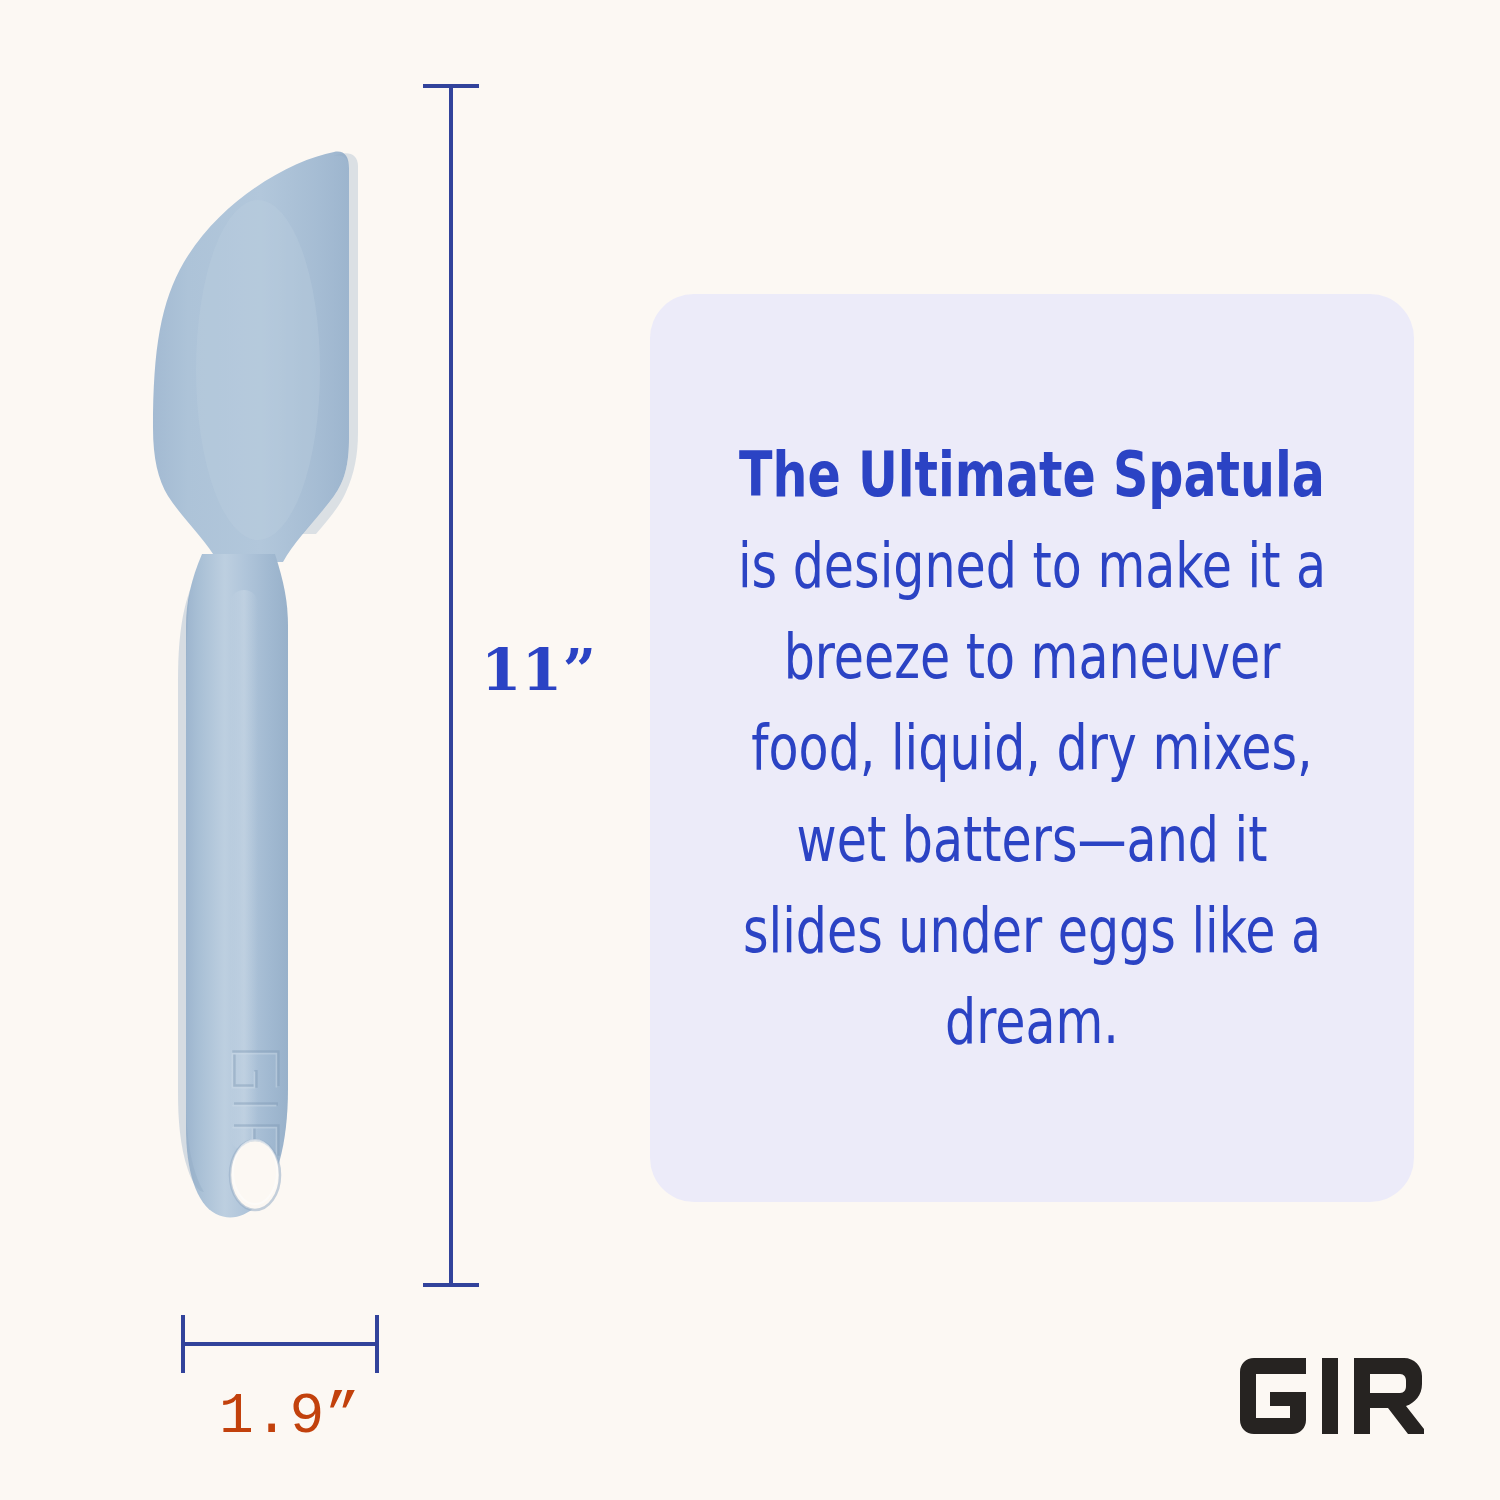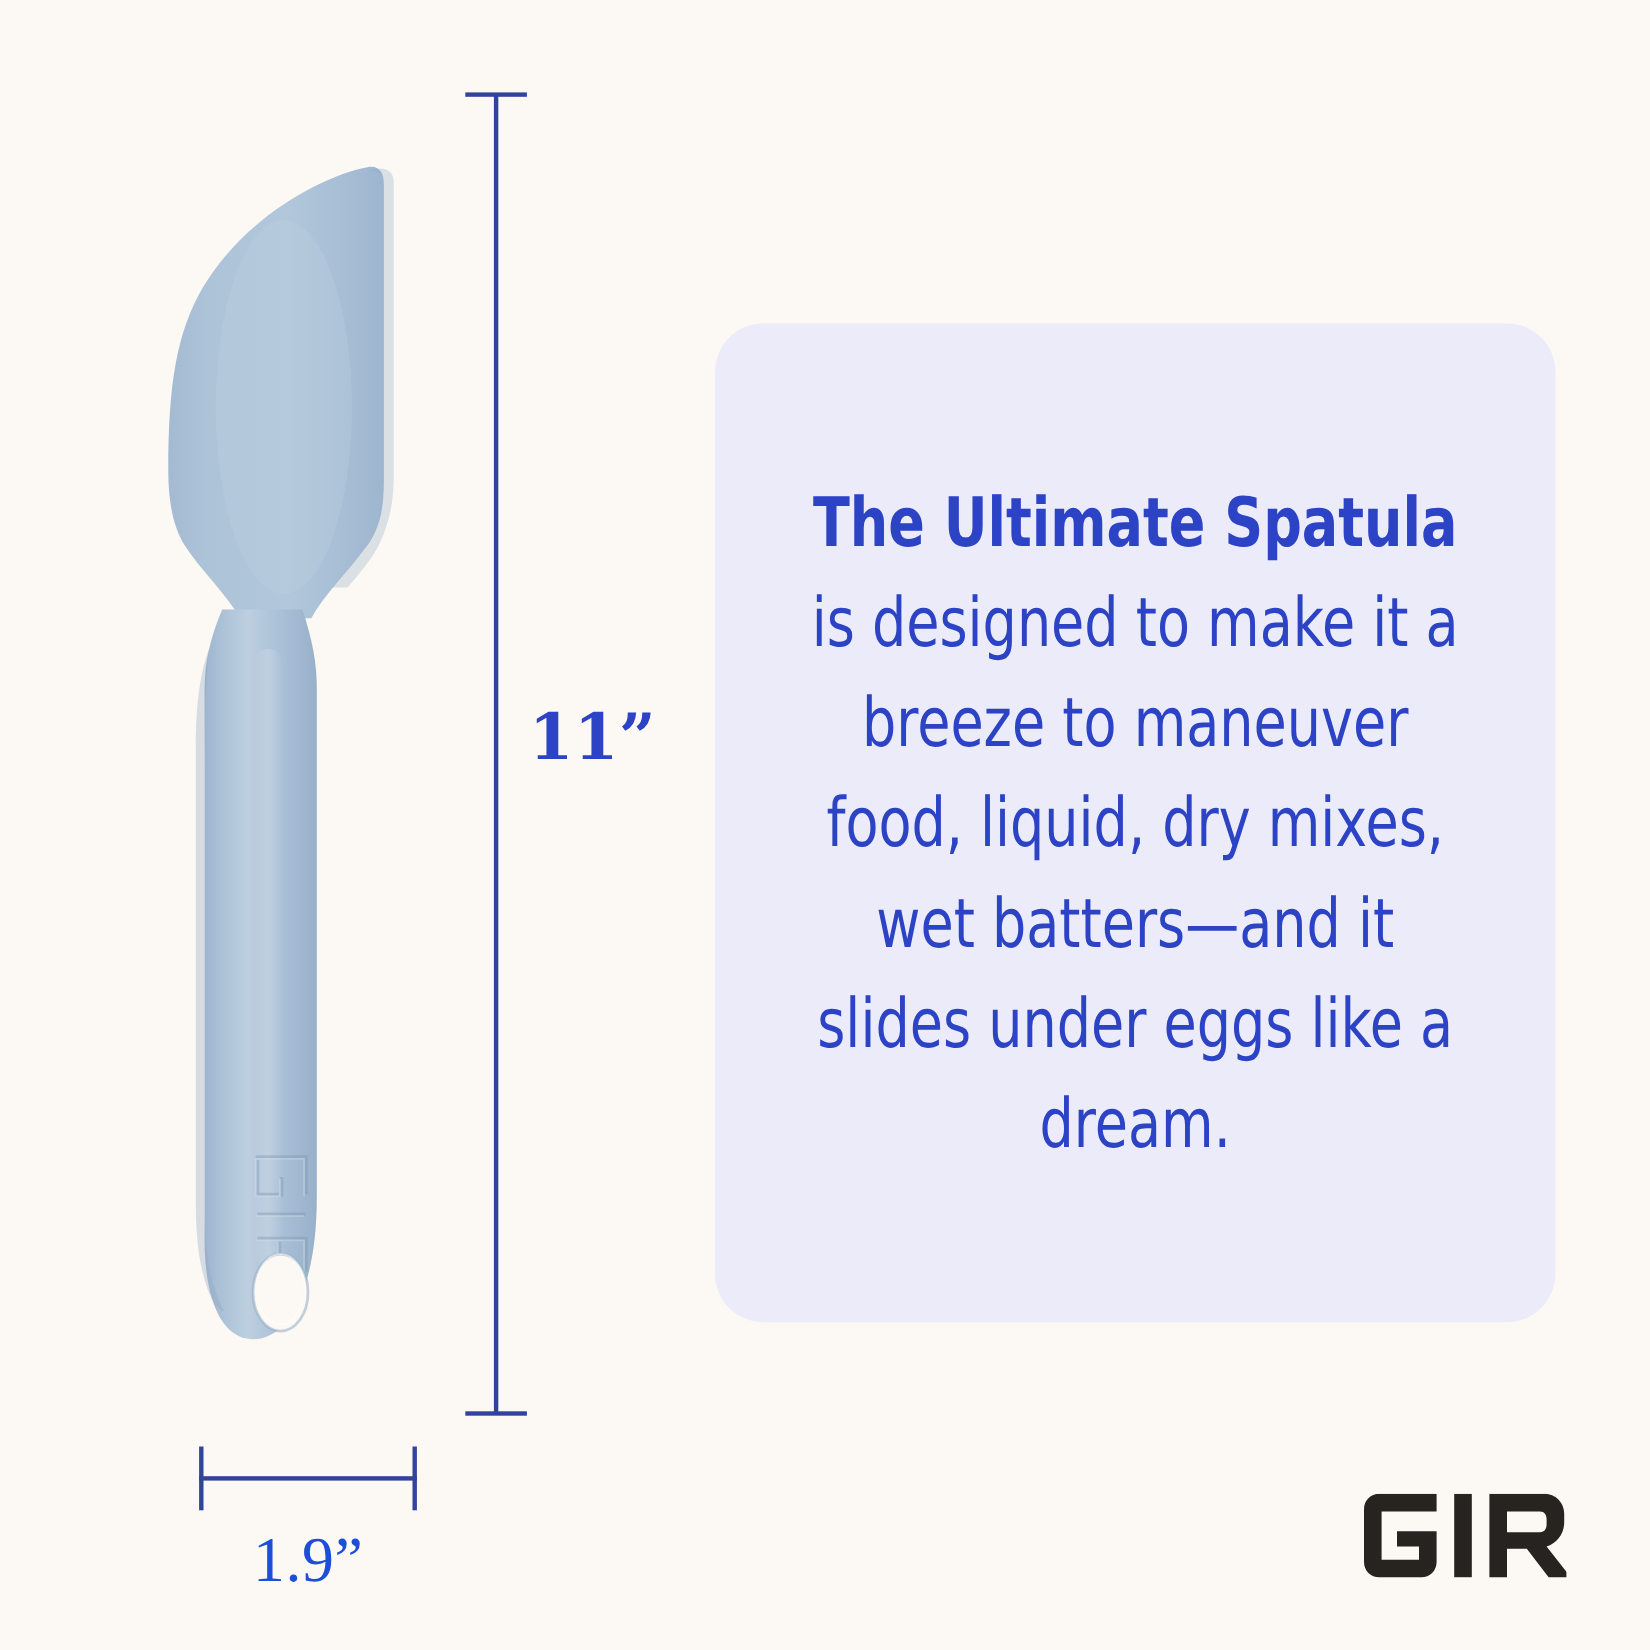--- a/index.html
+++ b/index.html
@@ -71,26 +71,26 @@
     width: 4px;
     height: 58px;
     background: #32439b;
     top: 1315px;
   }
   .dim-cap-left { left: 181px; }
   .dim-cap-right { left: 375px; }
 
   .dim-label-width {
     position: absolute;
-    left: 230px;
+    left: 219px;
     top: 1384px;
-    font-family: Liberation Serif, serif;
+    font-family: Liberation Mono, monospace;
     font-size: 58px;
     font-weight: 400;
-    color: #1d4ed8;
+    color: #c2410c;
     letter-spacing: 0.5px;
     white-space: nowrap;
   }
 
   
   #description-card {
     position: absolute;
     left: 650px;
     top: 294px;
     width: 764px;

